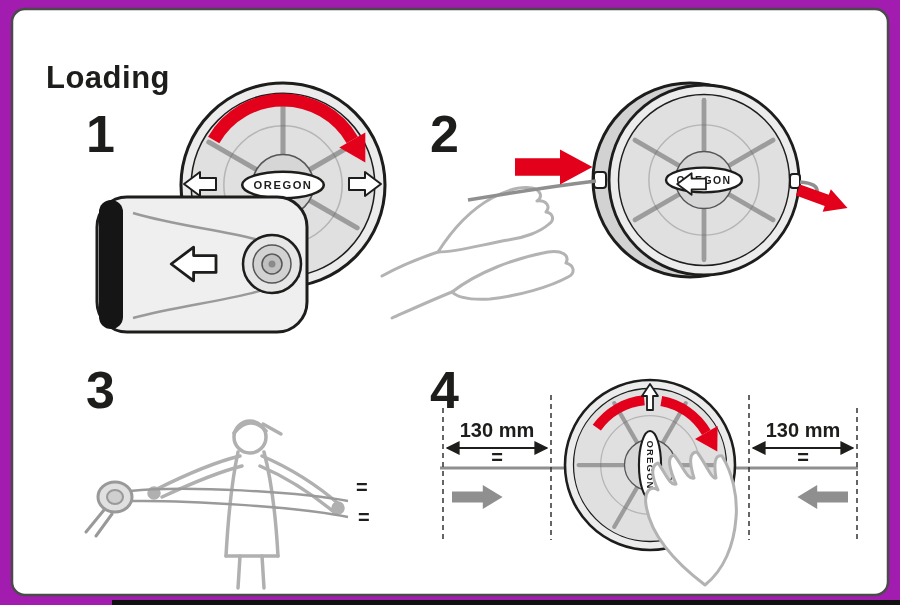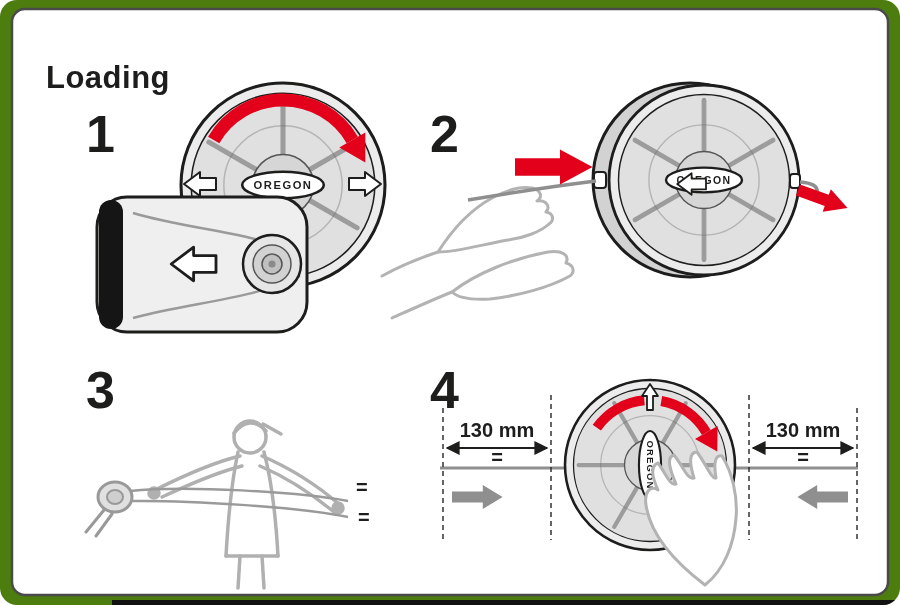--- a/index.html
+++ b/index.html
@@ -1,22 +1,21 @@
 <!DOCTYPE html>
 <html><head>
 <meta charset="utf-8">
 <style>
   html,body{margin:0;padding:0;background:#ffffff;}
   .sheet{
     position:relative;
     width:900px;height:605px;
-    background:#4d7c0f;
+    background:#a21caf;
     font-family:"Liberation Sans", sans-serif;
     overflow:hidden;
-    border-radius:17px;
   }
   svg{display:block;}
   text{font-family:"Liberation Sans", sans-serif;fill:#1d1d1b;}
   .step-num{font-size:52px;font-weight:bold;}
   .title-text{font-size:31px;font-weight:bold;letter-spacing:.5px;}
   .dim-text{font-size:20px;font-weight:bold;}
   .eq-text{font-size:20px;font-weight:bold;}
   .brand-text{font-size:11px;font-weight:bold;letter-spacing:1.5px;}
 </style>
 </head>

